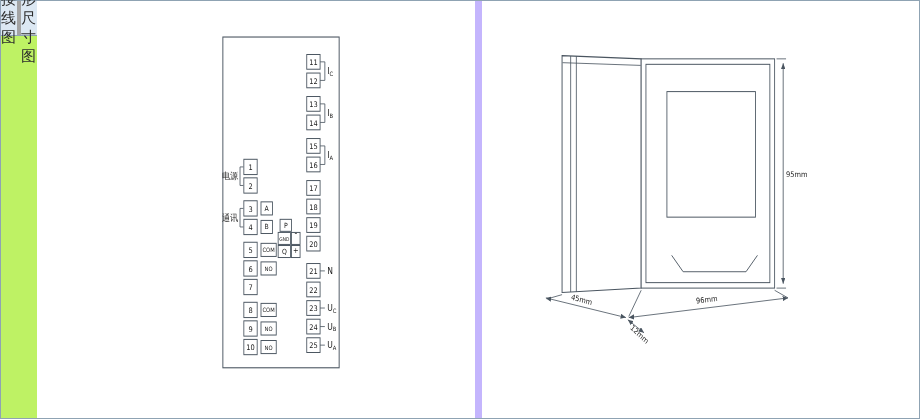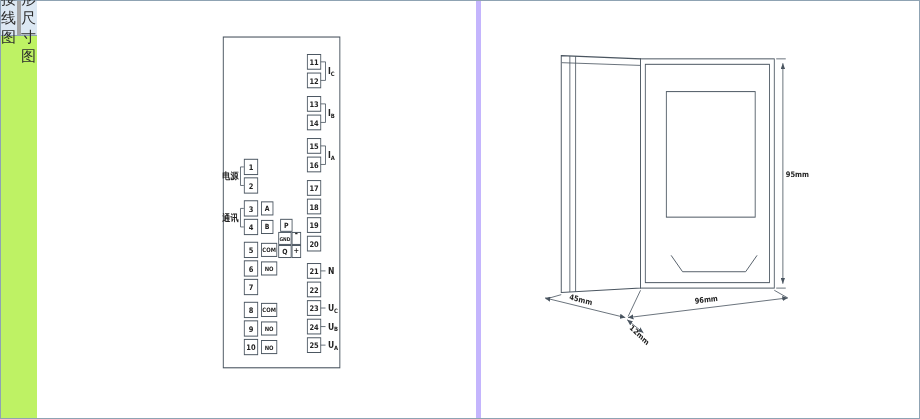--- a/index.html
+++ b/index.html
@@ -8,23 +8,23 @@
     border:1px solid #8fa3b3;background:#bef264;
     display:flex;flex-direction:row;
     font-family:"DejaVu Sans","Liberation Sans",sans-serif;
   }
   .hdr-row{display:flex;height:34px;flex:0 0 34px;border-bottom:1px solid #8fa3b3;}
   .hdr-cell{
     flex:1;background:#dce8f3;display:flex;align-items:center;justify-content:center;
     font-size:15px;color:#2b2b2b;letter-spacing:1px;
   }
   .hdr-cell + .hdr-cell{border-left:4px solid #a3a3a3;}
-  .content-row{display:flex;flex:1;min-height:0;font-weight:bold;}
+  .content-row{display:flex;flex:1;min-height:0;}
   .cell{flex:1;min-width:0;background:#fff;}
-  .cell + .cell{border-left:5px solid #c4b5fd;}
+  .cell + .cell{border-left:7px solid #c4b5fd;}
   .cell svg{display:block;width:100%;height:100%;}
 </style>
 </head>
 <body>
 
 <div class="page">
   <div class="hdr-row">
     <div class="hdr-cell">接线图</div>
     <div class="hdr-cell">外形尺寸图</div>
   </div>

